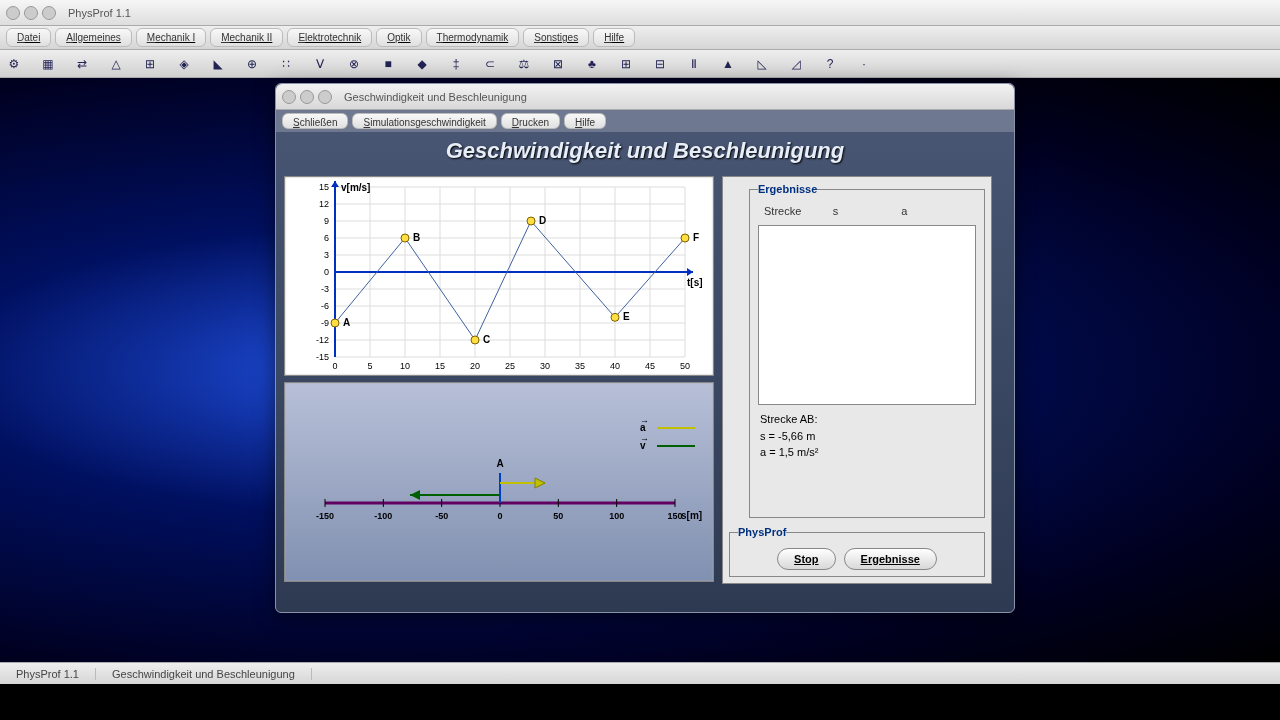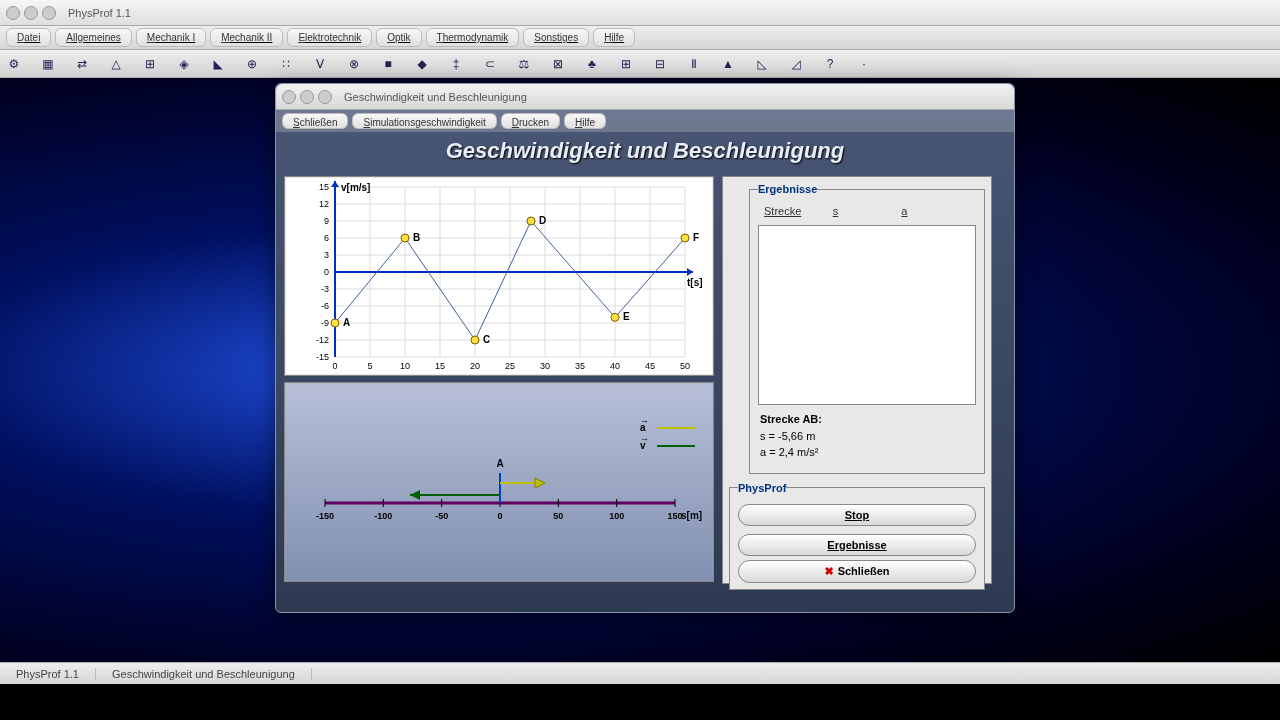--- a/index.html
+++ b/index.html
@@ -24,33 +24,33 @@
   .panels{padding:6px 8px; display:flex; gap:8px;}
   .leftcol{width:430px; display:flex; flex-direction:column; gap:6px;}
   .rightcol{width:270px;}
   .panel{background:#fff; border:1px solid #888; box-shadow:inset 0 0 2px #aaa;}
   .chart{height:200px; position:relative; background:#fff;}
   .sim{height:200px; position:relative; background:linear-gradient(#b8c0d8,#8090b0);}
   .rpanel{background:#e8e8e8; border:1px solid #888; height:408px; padding:6px; display:flex; flex-direction:column; gap:8px;}
   .group{border:1px solid #888; padding:6px 8px; position:relative; font-size:11px; background:#e8e8e8;}
   .group legend{font-size:11px; font-weight:bold; color:#003080;}
   .results-list{background:#fff; border:1px solid #888; height:180px; margin-top:4px;}
-  .res-row{display:flex; font-size:11px; color:#333; padding:4px 6px;text-decoration:underline;}
+  .res-row{display:flex; font-size:11px; color:#333; padding:4px 6px;}
   .res-row span{flex:1;}
-  .btnrow{display:flex; gap:8px; justify-content:center; margin-top:4px;flex-direction:column;}
+  .btnrow{display:flex; gap:8px; justify-content:center; margin-top:4px;}
   .pillbtn{font-size:11px; font-weight:bold; padding:4px 16px; background:linear-gradient(#fff,#d8d8d8); border:1px solid #888; border-radius:12px; cursor:pointer;}
   .closebtn-x{color:#c00; font-weight:bold; margin-right:4px;}
   .axis{stroke:#0030c0; stroke-width:2;}
   .curve{stroke:#4060a0; stroke-width:1; fill:none;}
   .pt{fill:#ffe040; stroke:#806000; stroke-width:1;}
   .lbl{font-size:10px; fill:#000; font-weight:bold;}
   .tick{font-size:9px; fill:#000;}
   .simlbl{font-size:10px; fill:#000; font-weight:bold;}
   .summary{font-size:11px; padding:6px 2px; line-height:1.5;}
-  .summary b{font-weight:bold;}
+  .summary b{font-weight:normal;}
 </style>
 </head>
 <body>
 
 <div class="app">
   <div class="titlebar">
     <div class="tb-left">
       <div class="tb-btn"></div>
       <div class="tb-btn"></div>
       <div class="tb-btn"></div>
@@ -223,32 +223,29 @@
               <legend>Ergebnisse</legend>
               <div class="res-row">
                 <span>Strecke</span>
                 <span>s</span>
                 <span>a</span>
               </div>
               <div class="results-list"></div>
               <div class="summary">
                 <b>Strecke AB:</b><br>
                 <span>s  =  -5,66 m</span><br>
-                <span>a  =  2,4 m/s²</span>
+                <span>a  =  1,5 m/s²</span>
               </div>
             </fieldset>
             <fieldset class="group">
               <legend>PhysProf</legend>
               <div class="btnrow">
                 <button class="pillbtn"><u>Stop</u></button>
                 <button class="pillbtn"><u>Ergebnisse</u></button>
               </div>
-              <div class="btnrow">
-                <button class="pillbtn"><span class="closebtn-x">✖</span><span>Schließen</span></button>
-              </div>
             </fieldset>
           </div>
         </div>
       </div>
     </div>
   </div>
 
   <div class="statusbar">
     <div class="status-cell">PhysProf 1.1</div>
     <div class="status-cell">Geschwindigkeit und Beschleunigung</div>

